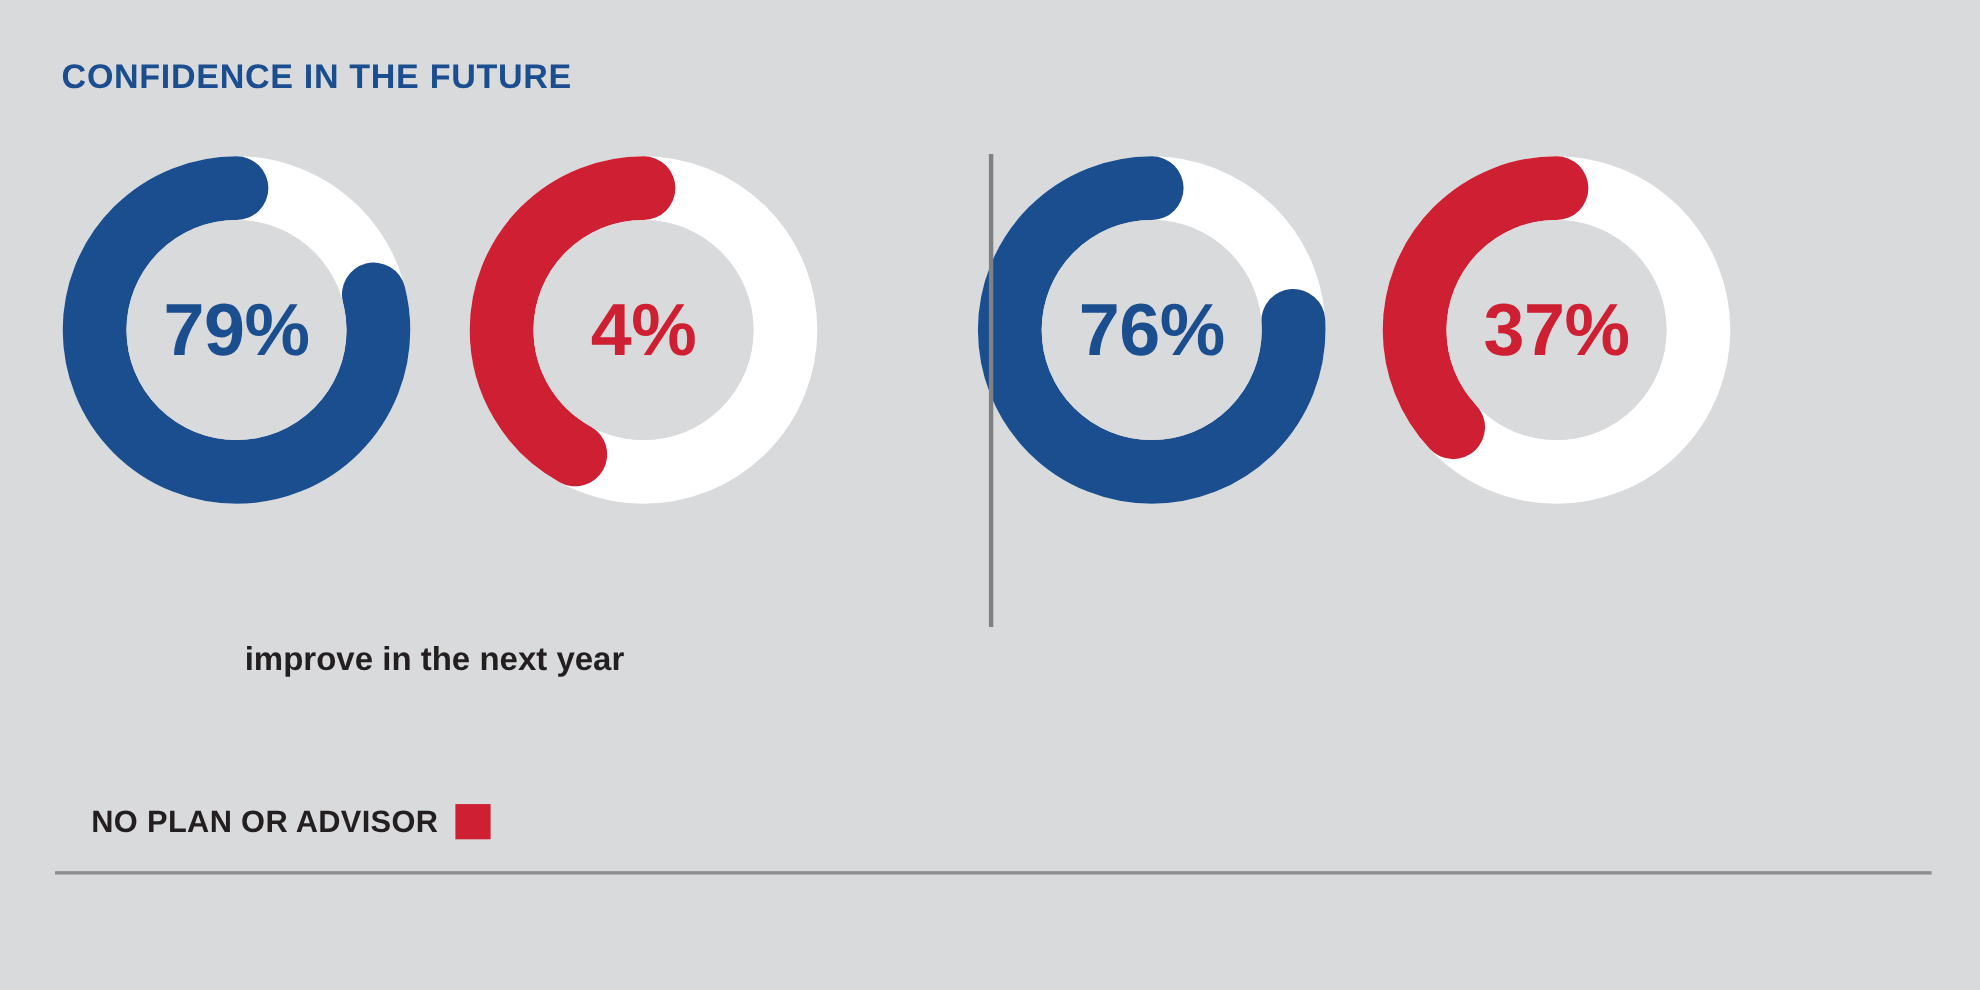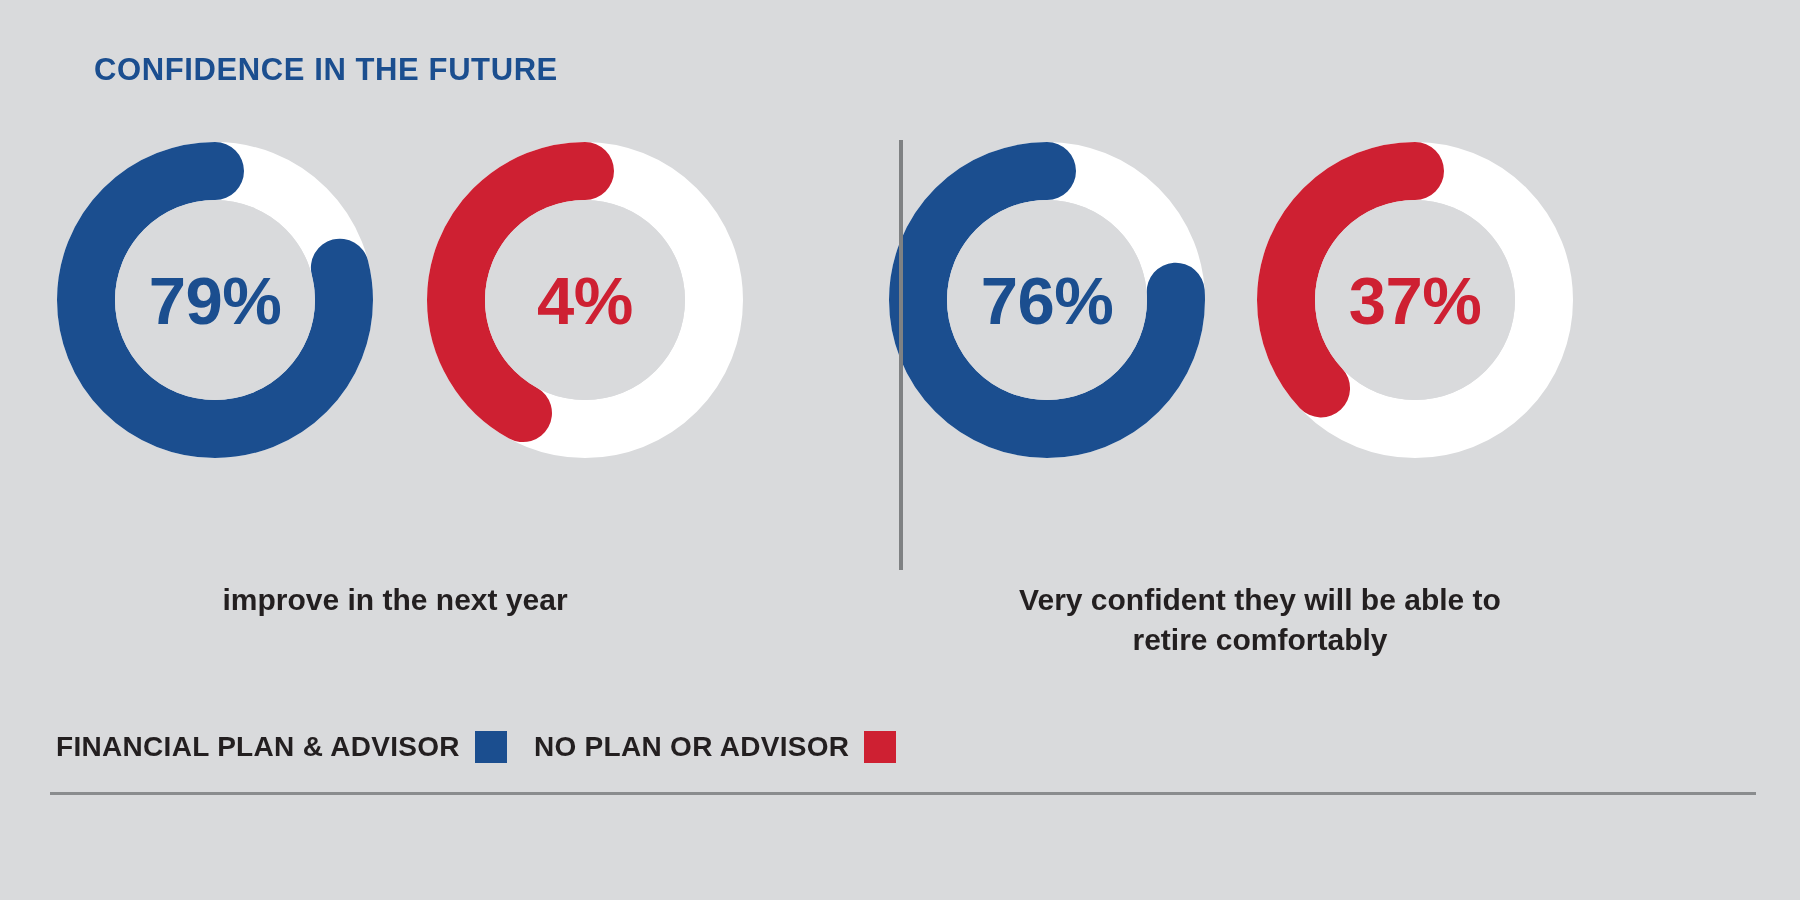--- a/index.html
+++ b/index.html
@@ -25,21 +25,20 @@
   
   #chart-title {
     position: absolute;
     left: 56px;
     top: 52px;
     font-size: 31px;
     font-weight: 700;
     letter-spacing: 0.6px;
     color: #1b4e8f;
     white-space: nowrap;
-    margin-left: 38px;
   }
 
   
   #donuts-area {
     position: absolute;
     left: 0;
     top: 135px;
     width: 1800px;
     height: 340px;
   }
@@ -213,30 +212,22 @@
 
     </div>
   </div>
 
   <div id="vertical-divider"></div>
 
   <div class="caption" id="caption-left">
     <div>improve in the next year</div>
   </div>
 
-  <div class="caption" id="caption-right">
-    <div>Very confident they will be able to</div>
-    <div>retire comfortably</div>
-  </div>
 
   <div id="legend">
-    <div class="legend-item" id="legend-item-plan">
-      <span class="legend-label">FINANCIAL PLAN &amp; ADVISOR</span>
-      <span class="legend-swatch" style="background:#1b4e8f"></span>
-    </div>
     <div class="legend-item" id="legend-item-no-plan">
       <span class="legend-label">NO PLAN OR ADVISOR</span>
       <span class="legend-swatch" style="background:#ce2032"></span>
     </div>
   </div>
 
   <div id="footer-rule"></div>
 
 
 </div>

